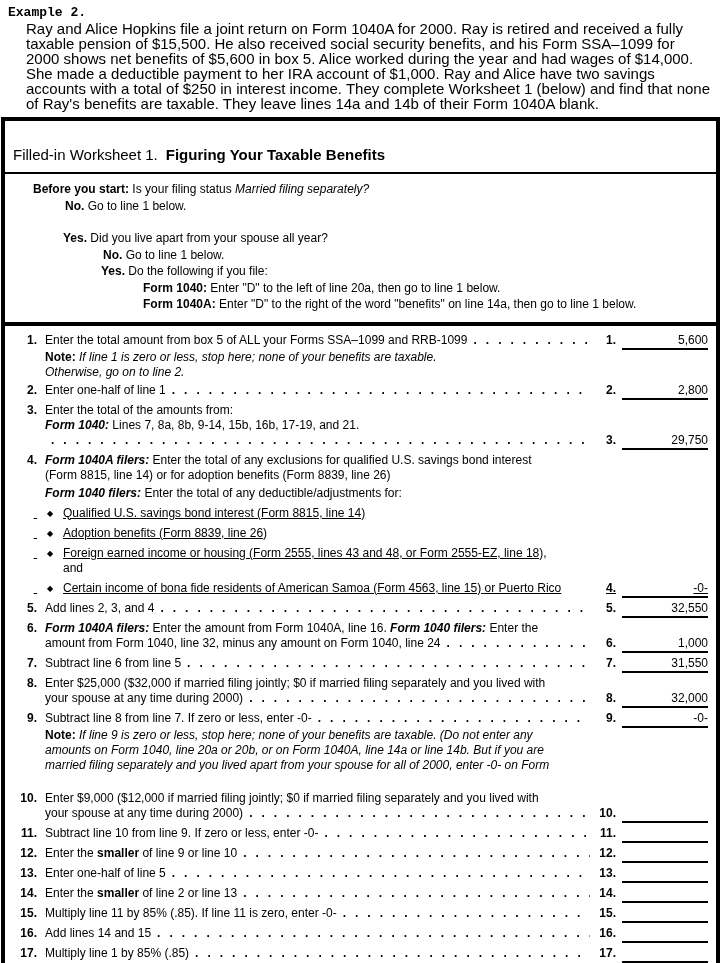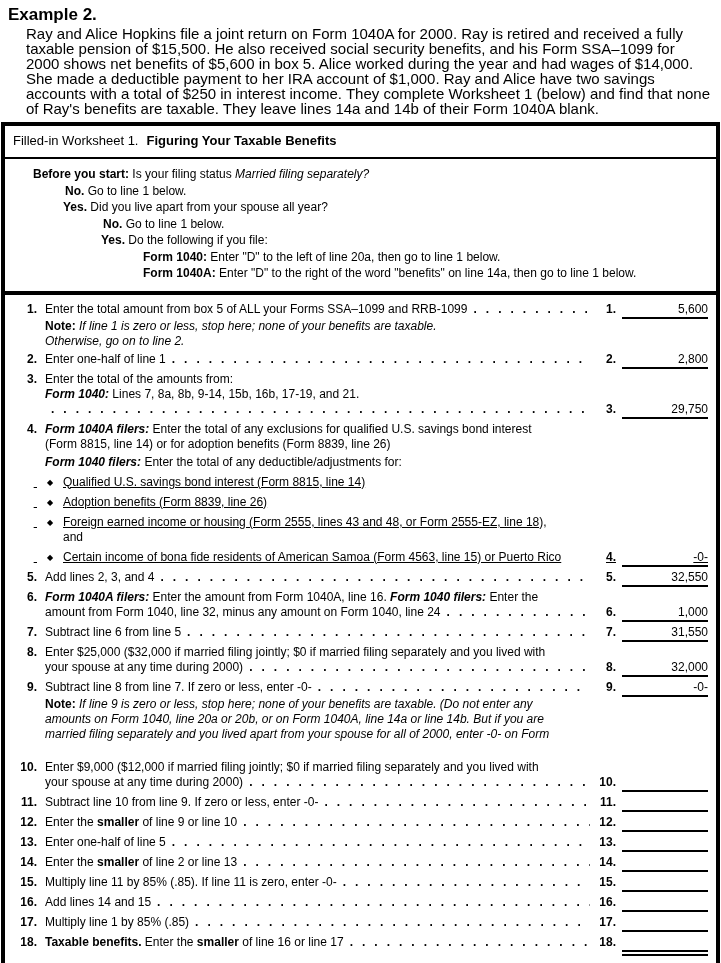--- a/index.html
+++ b/index.html
@@ -4,26 +4,26 @@
 <style>
   html,body{margin:0;padding:0;background:#fff;color:#000;}
   body{font-family:"Liberation Sans", sans-serif; font-size:12px; -webkit-font-smoothing:none;}
   .page{width:721px; box-sizing:border-box;}
   .b{font-weight:bold;}
   .i{font-style:italic;}
   .bi{font-weight:bold; font-style:italic;}
 
   
   .example{padding:5px 10px 6px 8px;}
-  .example-heading{font-size:17px; font-weight:bold;}
+  .example-heading{font-size:13px; font-weight:bold;font-family:Liberation Mono, monospace;}
   .example-body{margin:1px 0 0 18px; width:686px; font-size:15px; line-height:15px;}
 
   
   .ws-box{border:4px solid #000; margin:0 1px;}
-  .ws-title{border-bottom:2px solid #000; padding:7px 8px 9px 8px; font-size:13px;}
+  .ws-title{border-bottom:2px solid #000; padding:25px 8px 9px 8px; font-size:15px;}
   .ws-title .main{font-weight:bold; margin-left:8px;}
   .ws-intro{border-bottom:4px solid #000; padding:7px 8px 9px 8px;}
   .ws-rows{border-bottom:4px solid #000; padding:7px 8px 8px 8px;}
   .ws-footer{padding:9px 8px 10px 8px;}
 
   .ln{display:flex; align-items:baseline; line-height:15px;}
   .ws-intro .ln{line-height:16.5px;padding-left:20px;}
   .ln.mt{margin-top:3px;}
   .ln.mtb{margin-top:5px;text-decoration:underline;}
   .num{flex:none; width:24px; text-align:right; font-weight:bold; margin-right:8px;}
@@ -53,21 +53,21 @@
     <div class="ws-intro">
         <div class="ln">
           <div class="body"><span class="b">Before you start:</span><span> Is your filing status </span><span class="i">Married filing separately?</span></div>
           <div class="spacer"></div>
         </div>
         <div class="ln">
           <div class="body" style="padding-left: 32px;"><span class="b">No.</span><span>  Go to line 1 below.</span></div>
           <div class="spacer"></div>
         </div>
         <div class="ln">
-          <div class="body" style="padding-left: 30px;"><span class="b">Yes.</span><span> Did you live apart from your spouse all year?</span></div>
+          <div class="body" style="padding-left: 30px; margin-top: 16px;"><span class="b">Yes.</span><span> Did you live apart from your spouse all year?</span></div>
           <div class="spacer"></div>
         </div>
         <div class="ln">
           <div class="body" style="padding-left: 70px;"><span class="b">No.</span><span>  Go to line 1 below.</span></div>
           <div class="spacer"></div>
         </div>
         <div class="ln">
           <div class="body" style="padding-left: 68px;"><span class="b">Yes.</span><span> Do the following if you file:</span></div>
           <div class="spacer"></div>
         </div>

